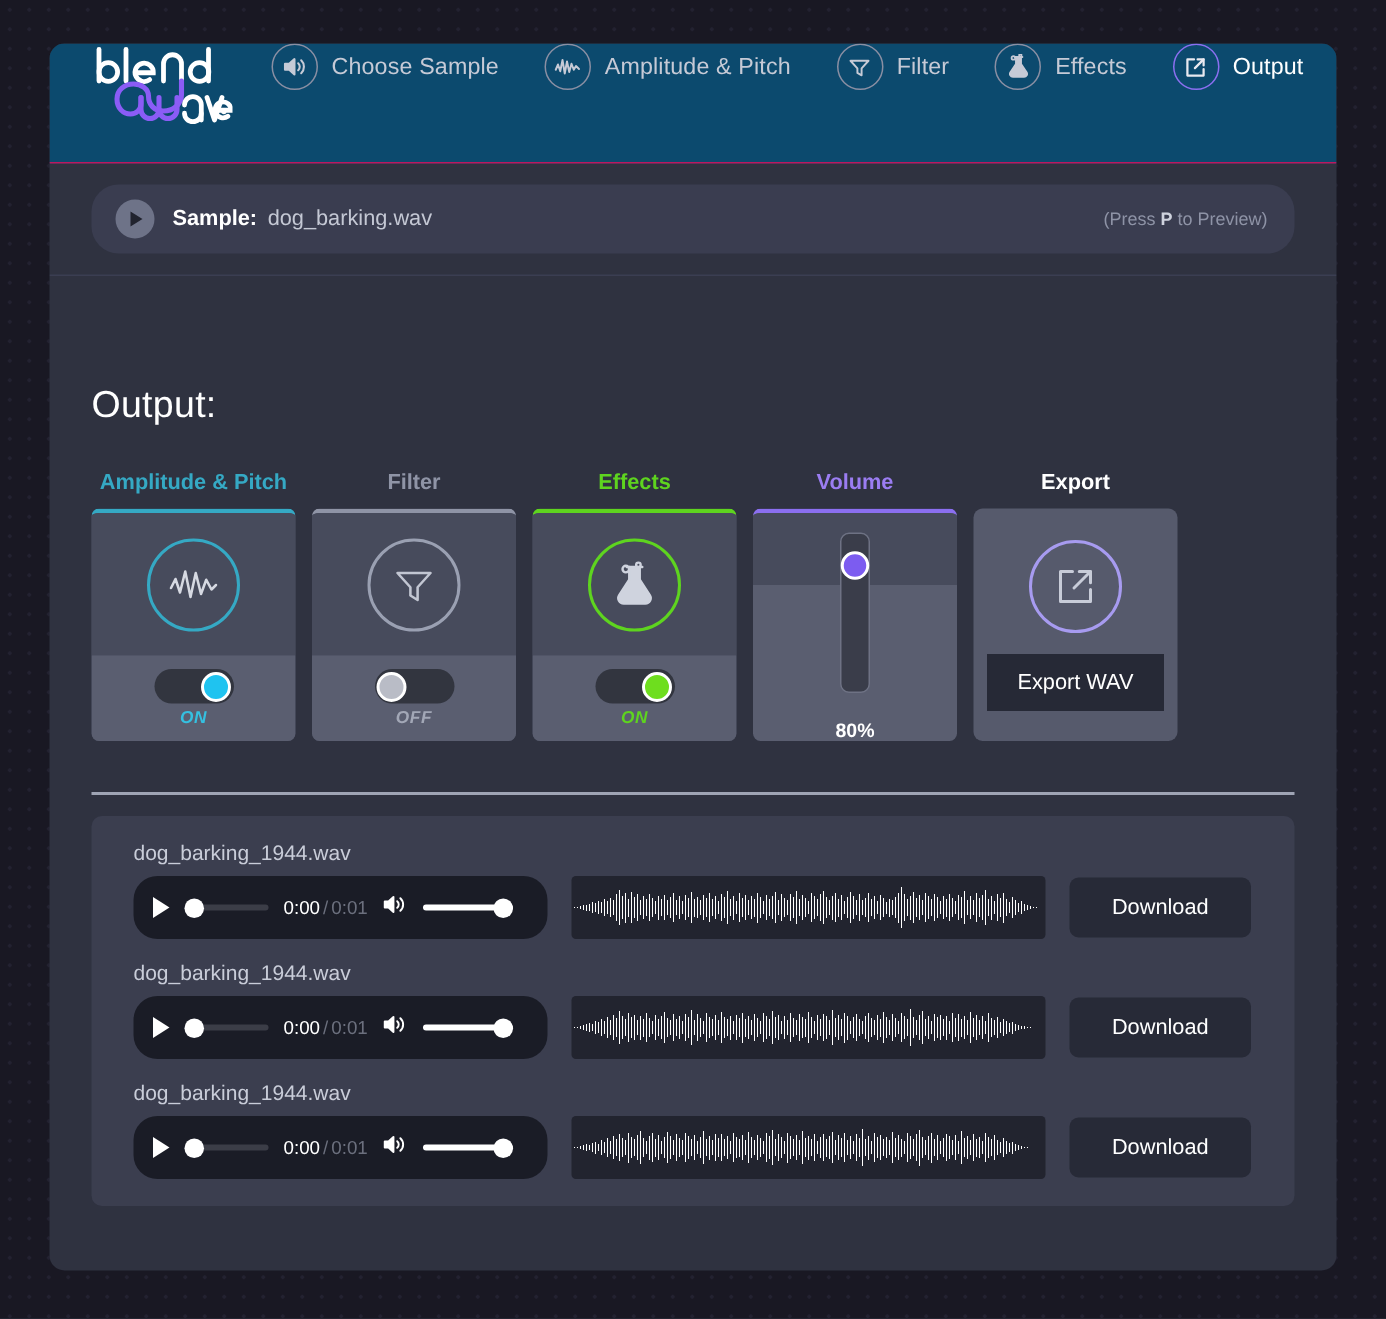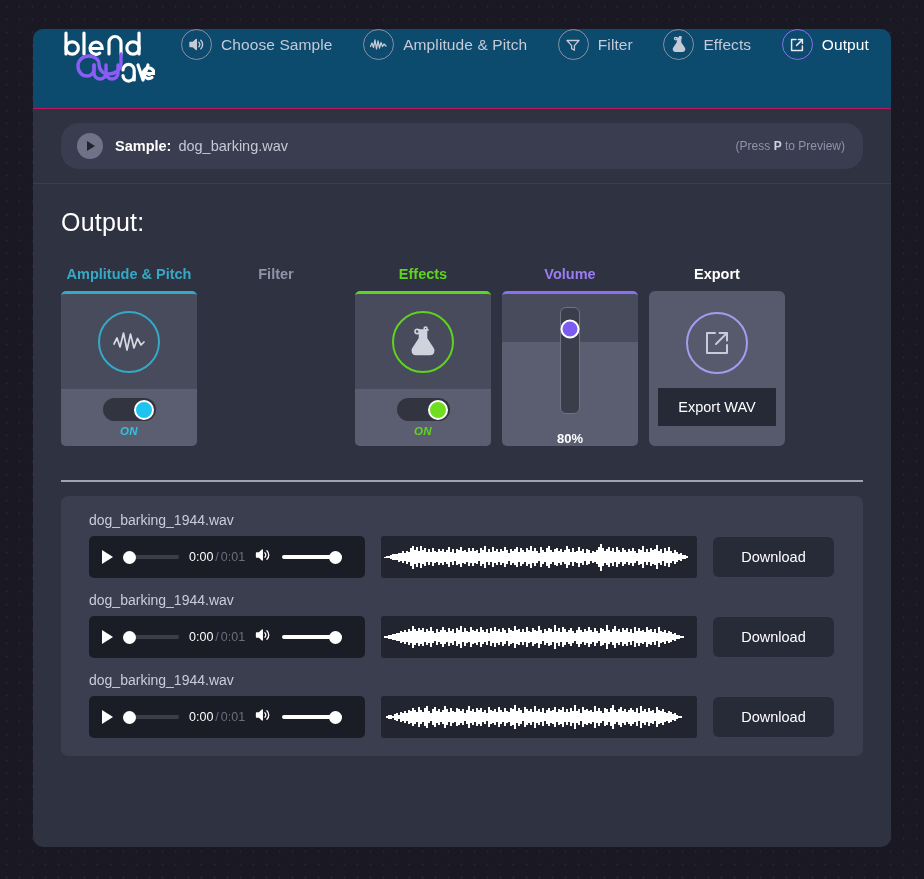--- a/index.html
+++ b/index.html
@@ -129,20 +129,21 @@
   .sample-hint b { color: #cfd3de; }
 
   
   .content { padding: 24px 28px 30px 28px; }
 
   .page-heading {
     display: flex;
     align-items: baseline;
     gap: 10px;
     margin-bottom: 29px;
+    margin-top: 48px;
   }
   .page-heading h1 {
     font-size: 25px;
     font-weight: normal;
     color: #ffffff;
     letter-spacing: 0.2px;
   }
   .page-heading .sub {
     font-size: 16px;
     color: #c1c5d2;
@@ -319,21 +320,21 @@
     display: flex;
     align-items: center;
     gap: 16px;
   }
 
   
   .audio-player {
     width: 276px;
     height: 42px;
     background: #1a1c26;
-    border-radius: 5px;
+    border-radius: 16px;
     display: flex;
     align-items: center;
     padding: 0 13px;
     gap: 10px;
     flex: 0 0 auto;
   }
   .ap-play {
     width: 0; height: 0;
     border-left: 11px solid #ffffff;
     border-top: 7px solid transparent;
@@ -545,20 +546,35 @@
             <div class="toggle on">
               <span class="knob" style="background:#1fc3f0"></span>
             </div>
             <div class="toggle-state" style="color:#35c0e0">ON</div>
           </div>
         </div>
       </div>
 
       <div class="module">
         <div class="module-title" style="color:#8f94a6">Filter</div>
+        <div class="module-box" style="border-top-color:#8f94a6">
+          <div class="module-icon-area">
+            <div class="module-ring" style="border-color:#9aa0b2">
+              <svg width="30" height="30" viewBox="0 0 30 30" fill="none" stroke="#c2c6d2" stroke-width="1.7" stroke-linecap="round" stroke-linejoin="round">
+                <path d="M4 7 H26 L17.4 16.5 V25 L12.6 22 V16.5 Z"></path>
+              </svg>
+            </div>
+          </div>
+          <div class="module-toggle-area">
+            <div class="toggle off">
+              <span class="knob" style="background:#b9bcc6"></span>
+            </div>
+            <div class="toggle-state" style="color:#a2a7b6">OFF</div>
+          </div>
+        </div>
       </div>
 
       <div class="module">
         <div class="module-title" style="color:#5ed41f">Effects</div>
         <div class="module-box" style="border-top-color:#5ed41f">
           <div class="module-icon-area">
             <div class="module-ring" style="border-color:#5ed41f">
               <svg width="30" height="32" viewBox="0 0 30 32" fill="none" stroke="#cfd3de" stroke-width="1.6" stroke-linecap="round" stroke-linejoin="round">
                 <path d="M11.5 4 V12.5 L4.8 22.8 a3.6 3.6 0 0 0 3 5.6 H22.2 a3.6 3.6 0 0 0 3 -5.6 L18.5 12.5 V4" fill="#cfd3de" stroke="#cfd3de"></path>
                 <path d="M9.8 4 H20.2" stroke="#cfd3de"></path>

